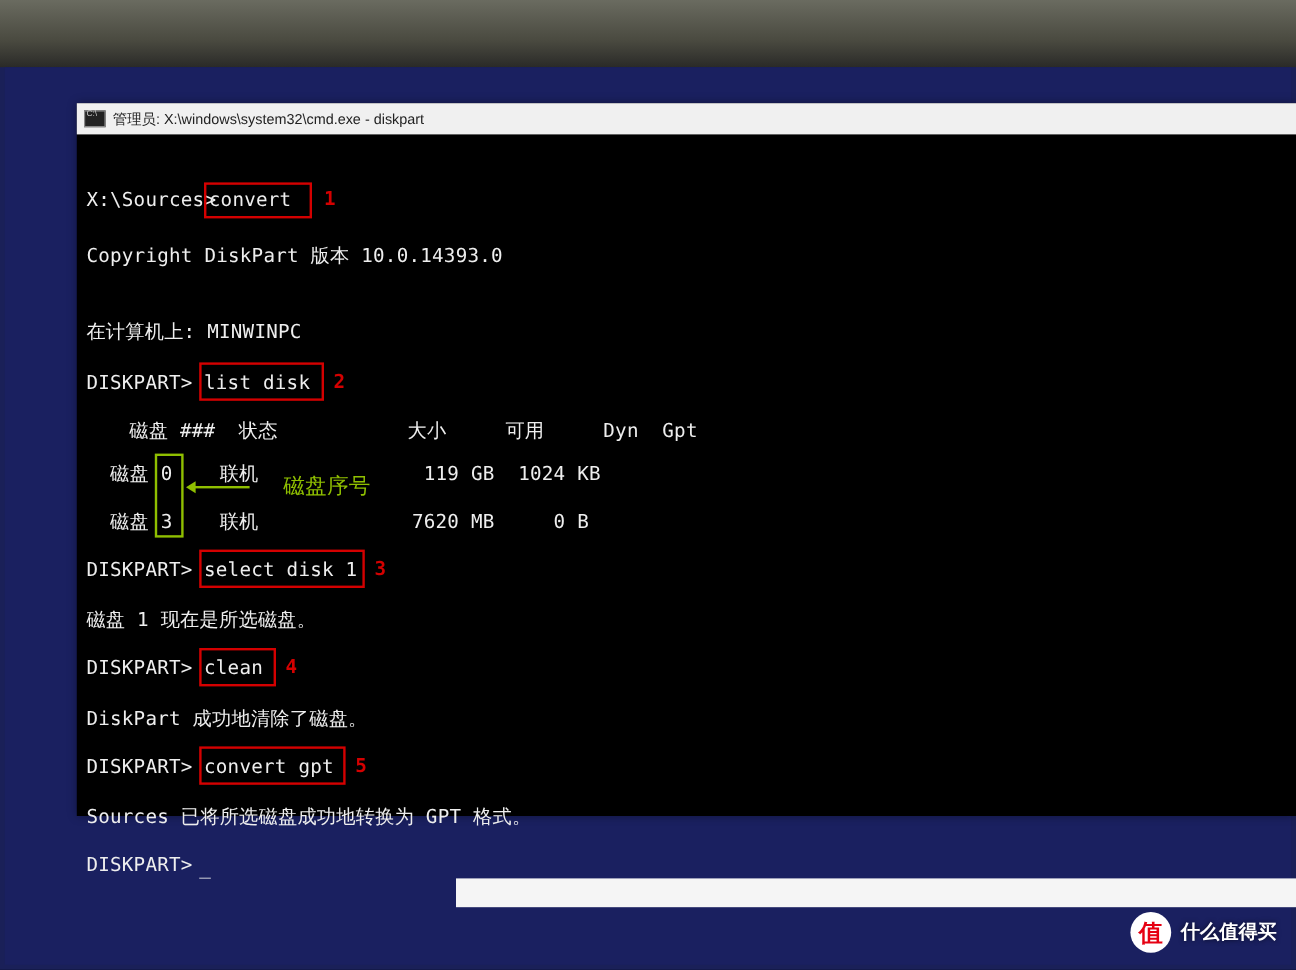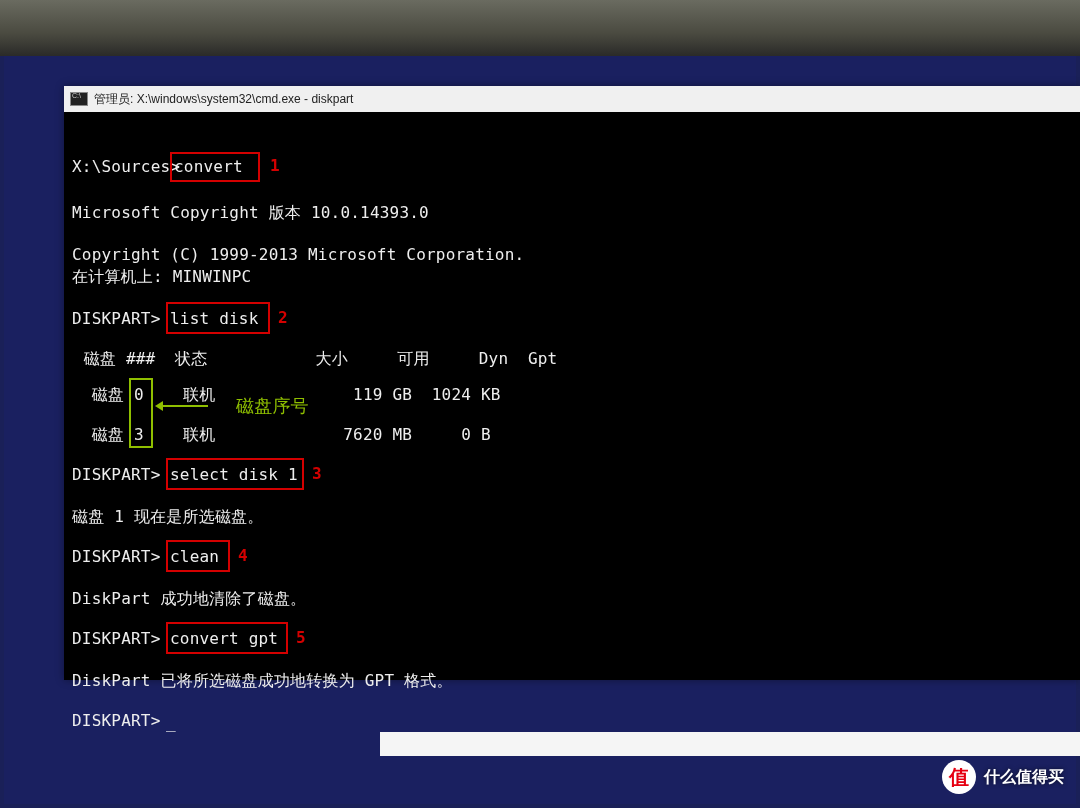--- a/index.html
+++ b/index.html
@@ -36,42 +36,41 @@
 <div class="console">
   <div class="titlebar">
     <span class="icon"></span>
     <span>管理员: X:\windows\system32\cmd.exe - diskpart</span>
   </div>
   <div class="term">
 
     <span class="line" style="left:8px;top:44px;">X:\Sources&gt;</span>
     <span class="line" style="left:110px;top:44px;">convert</span>
 
-    <span class="line" style="left:8px;top:90px;">Microsoft Copyright 版本 10.0.14393.0</span>
-    <span class="line" style="left:8px;top:132px;">Copyright (C) 1999-2013 Microsoft Corporation.</span>
+    <span class="line" style="left:8px;top:90px;">Copyright DiskPart 版本 10.0.14393.0</span>
     <span class="line" style="left:8px;top:154px;">在计算机上: MINWINPC</span>
 
     <span class="line" style="left:8px;top:196px;">DISKPART&gt; </span>
     <span class="line" style="left:106px;top:196px;">list disk</span>
 
-    <span class="line" style="left:0;top:236px;">  磁盘 ###  状态           大小     可用     Dyn  Gpt</span>
+    <span class="line" style="left:24px;top:236px;">  磁盘 ###  状态           大小     可用     Dyn  Gpt</span>
     <span class="line" style="left:8px;top:272px;">  磁盘 0    联机              119 GB  1024 KB</span>
     <span class="line" style="left:8px;top:312px;text-align:right;">  磁盘 3    联机             7620 MB     0 B</span>
 
     <span class="line" style="left:8px;top:352px;">DISKPART&gt; </span>
     <span class="line" style="left:106px;top:352px;">select disk 1</span>
     <span class="line" style="left:8px;top:394px;">磁盘 1 现在是所选磁盘。</span>
 
     <span class="line" style="left:8px;top:434px;">DISKPART&gt; </span>
     <span class="line" style="left:106px;top:434px;">clean</span>
     <span class="line" style="left:8px;top:476px;">DiskPart 成功地清除了磁盘。</span>
 
     <span class="line" style="left:8px;top:516px;">DISKPART&gt; </span>
     <span class="line" style="left:106px;top:516px;text-align:right;">convert gpt</span>
-    <span class="line" style="left:8px;top:558px;">DiskPart 已将所选磁盘成功地转换为 GPT 格式。</span>
+    <span class="line" style="left:8px;top:558px;">Sources 已将所选磁盘成功地转换为 GPT 格式。</span>
 
     <span class="line" style="left:8px;top:598px;">DISKPART&gt; </span>
     <span class="line" style="left:102px;top:600px;">_</span>
 
     <div class="redbox" style="left:106px;top:40px;width:86px;height:26px;"></div>
     <span class="redlabel" style="left:206px;top:43px;">1</span>
 
     <div class="redbox" style="left:102px;top:190px;width:100px;height:28px;"></div>
     <span class="redlabel" style="left:214px;top:195px;">2</span>
 

